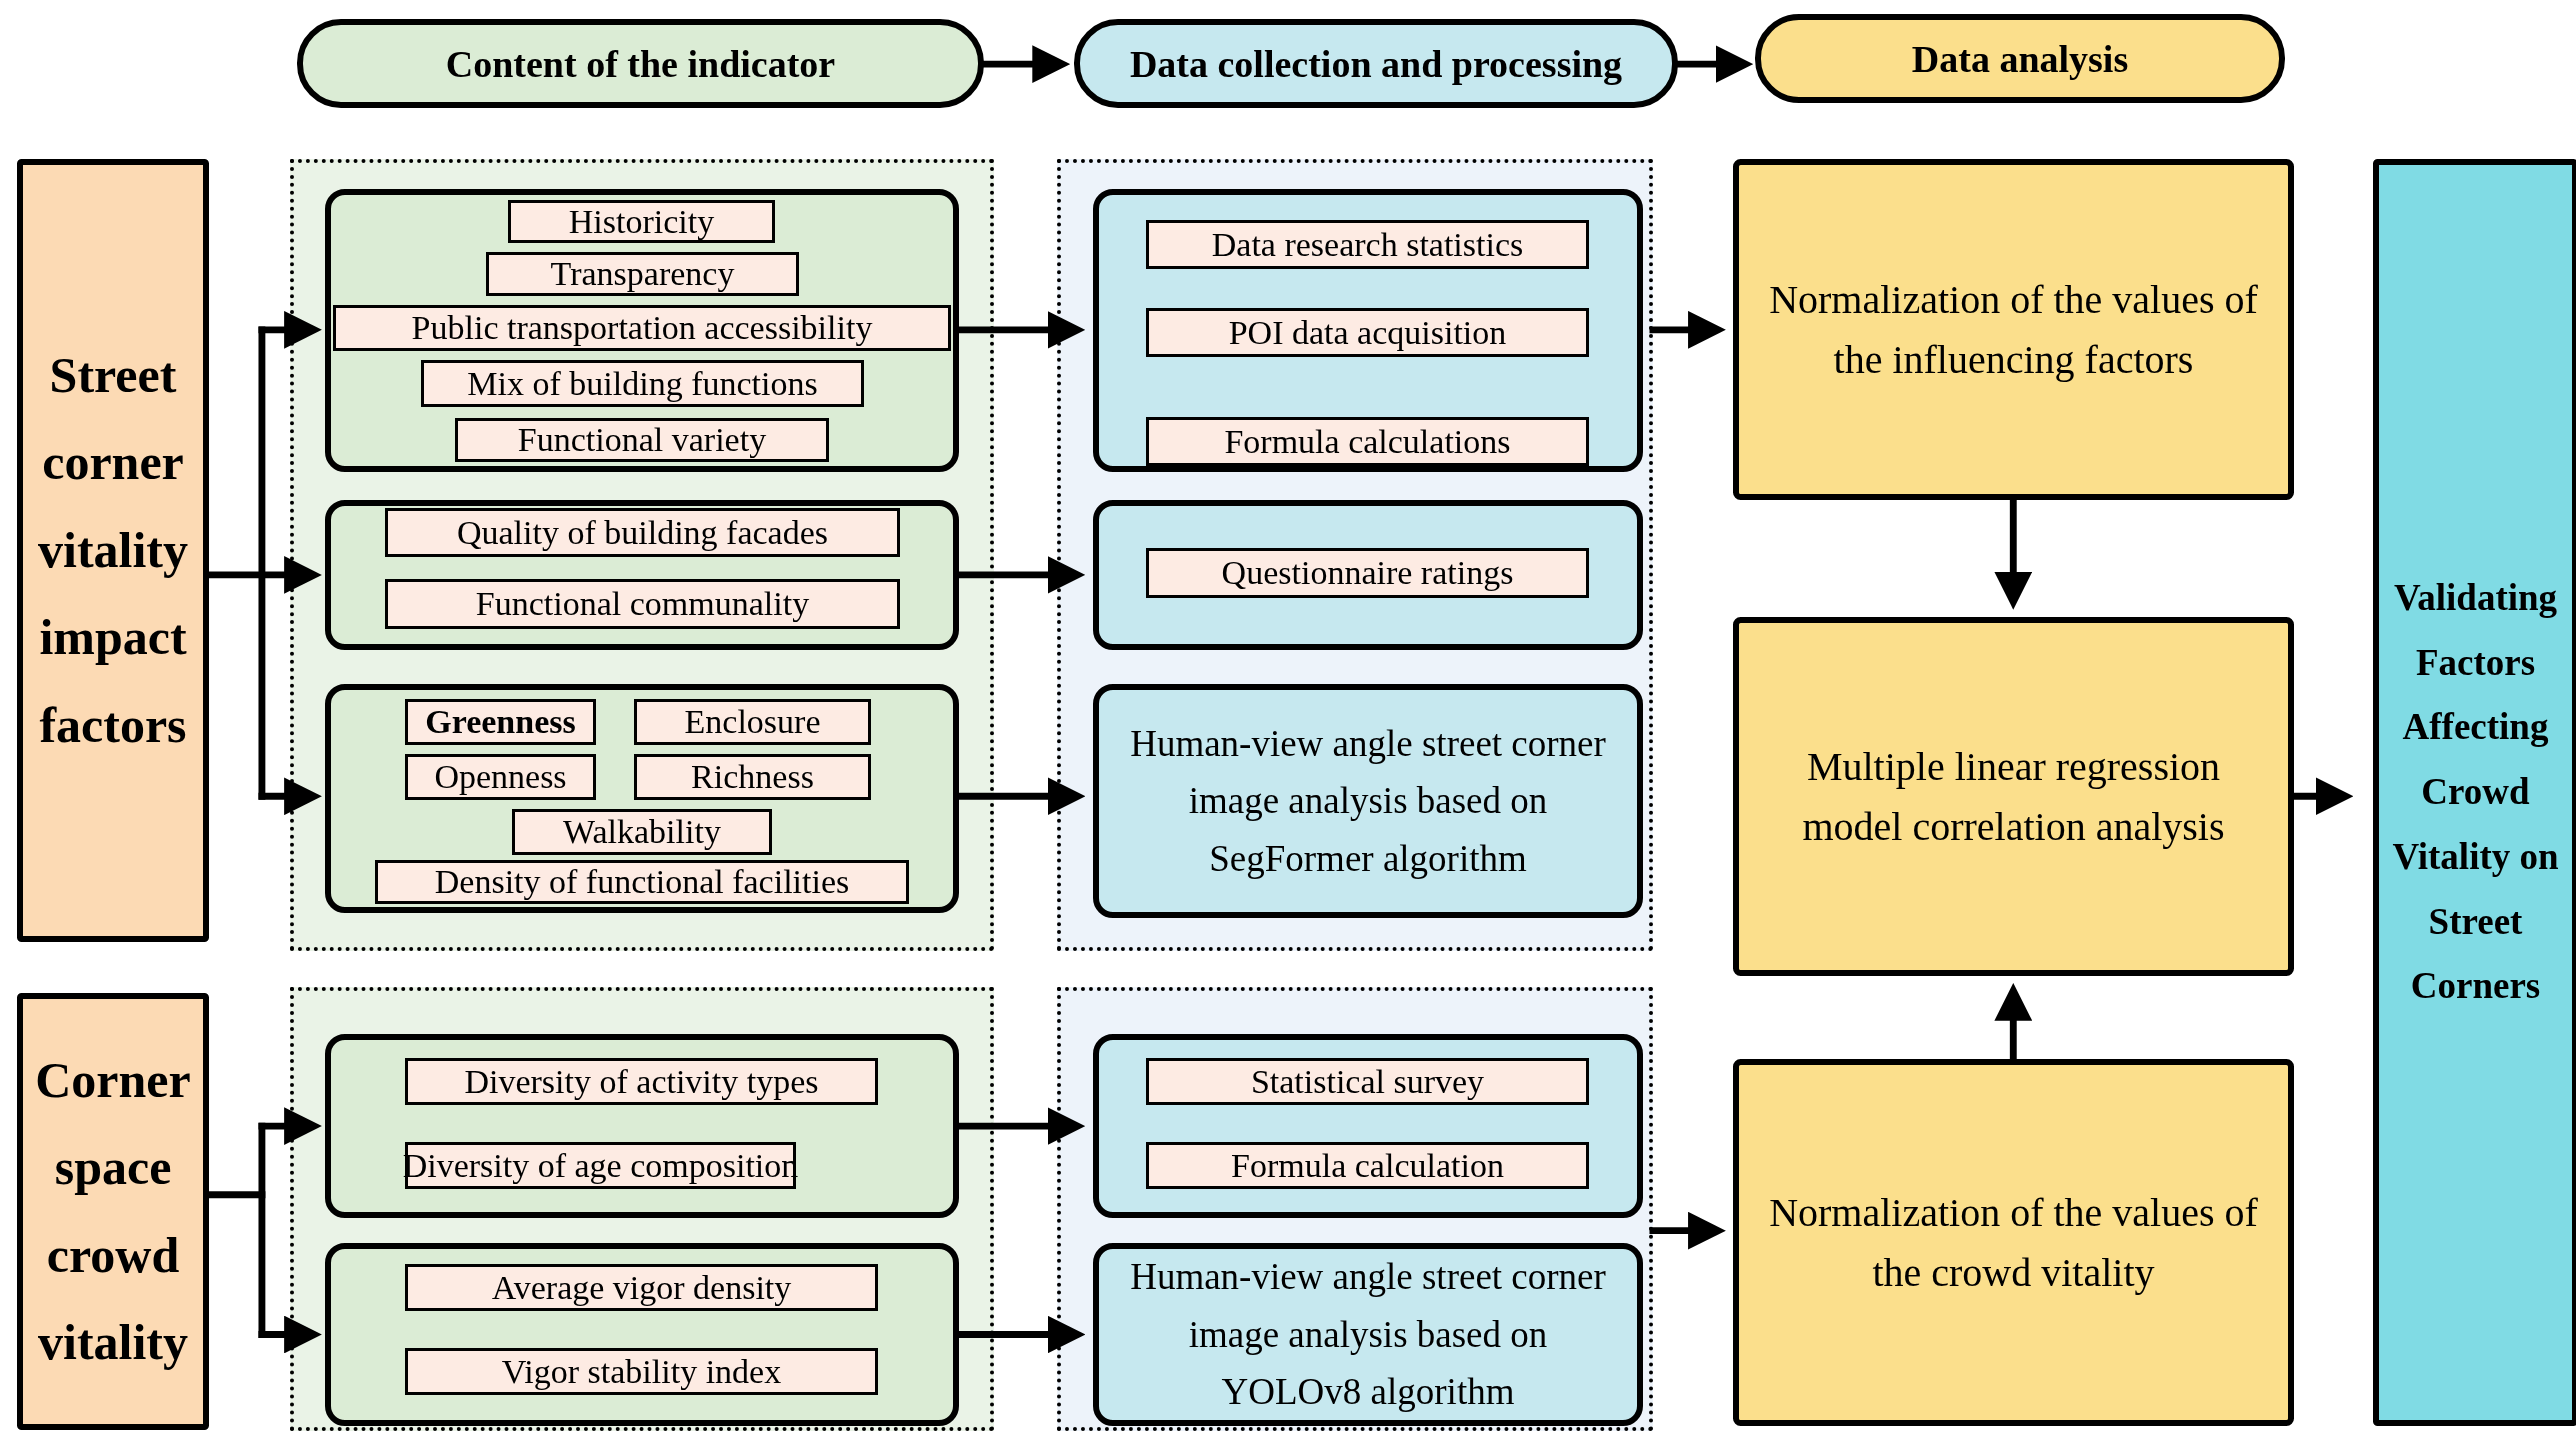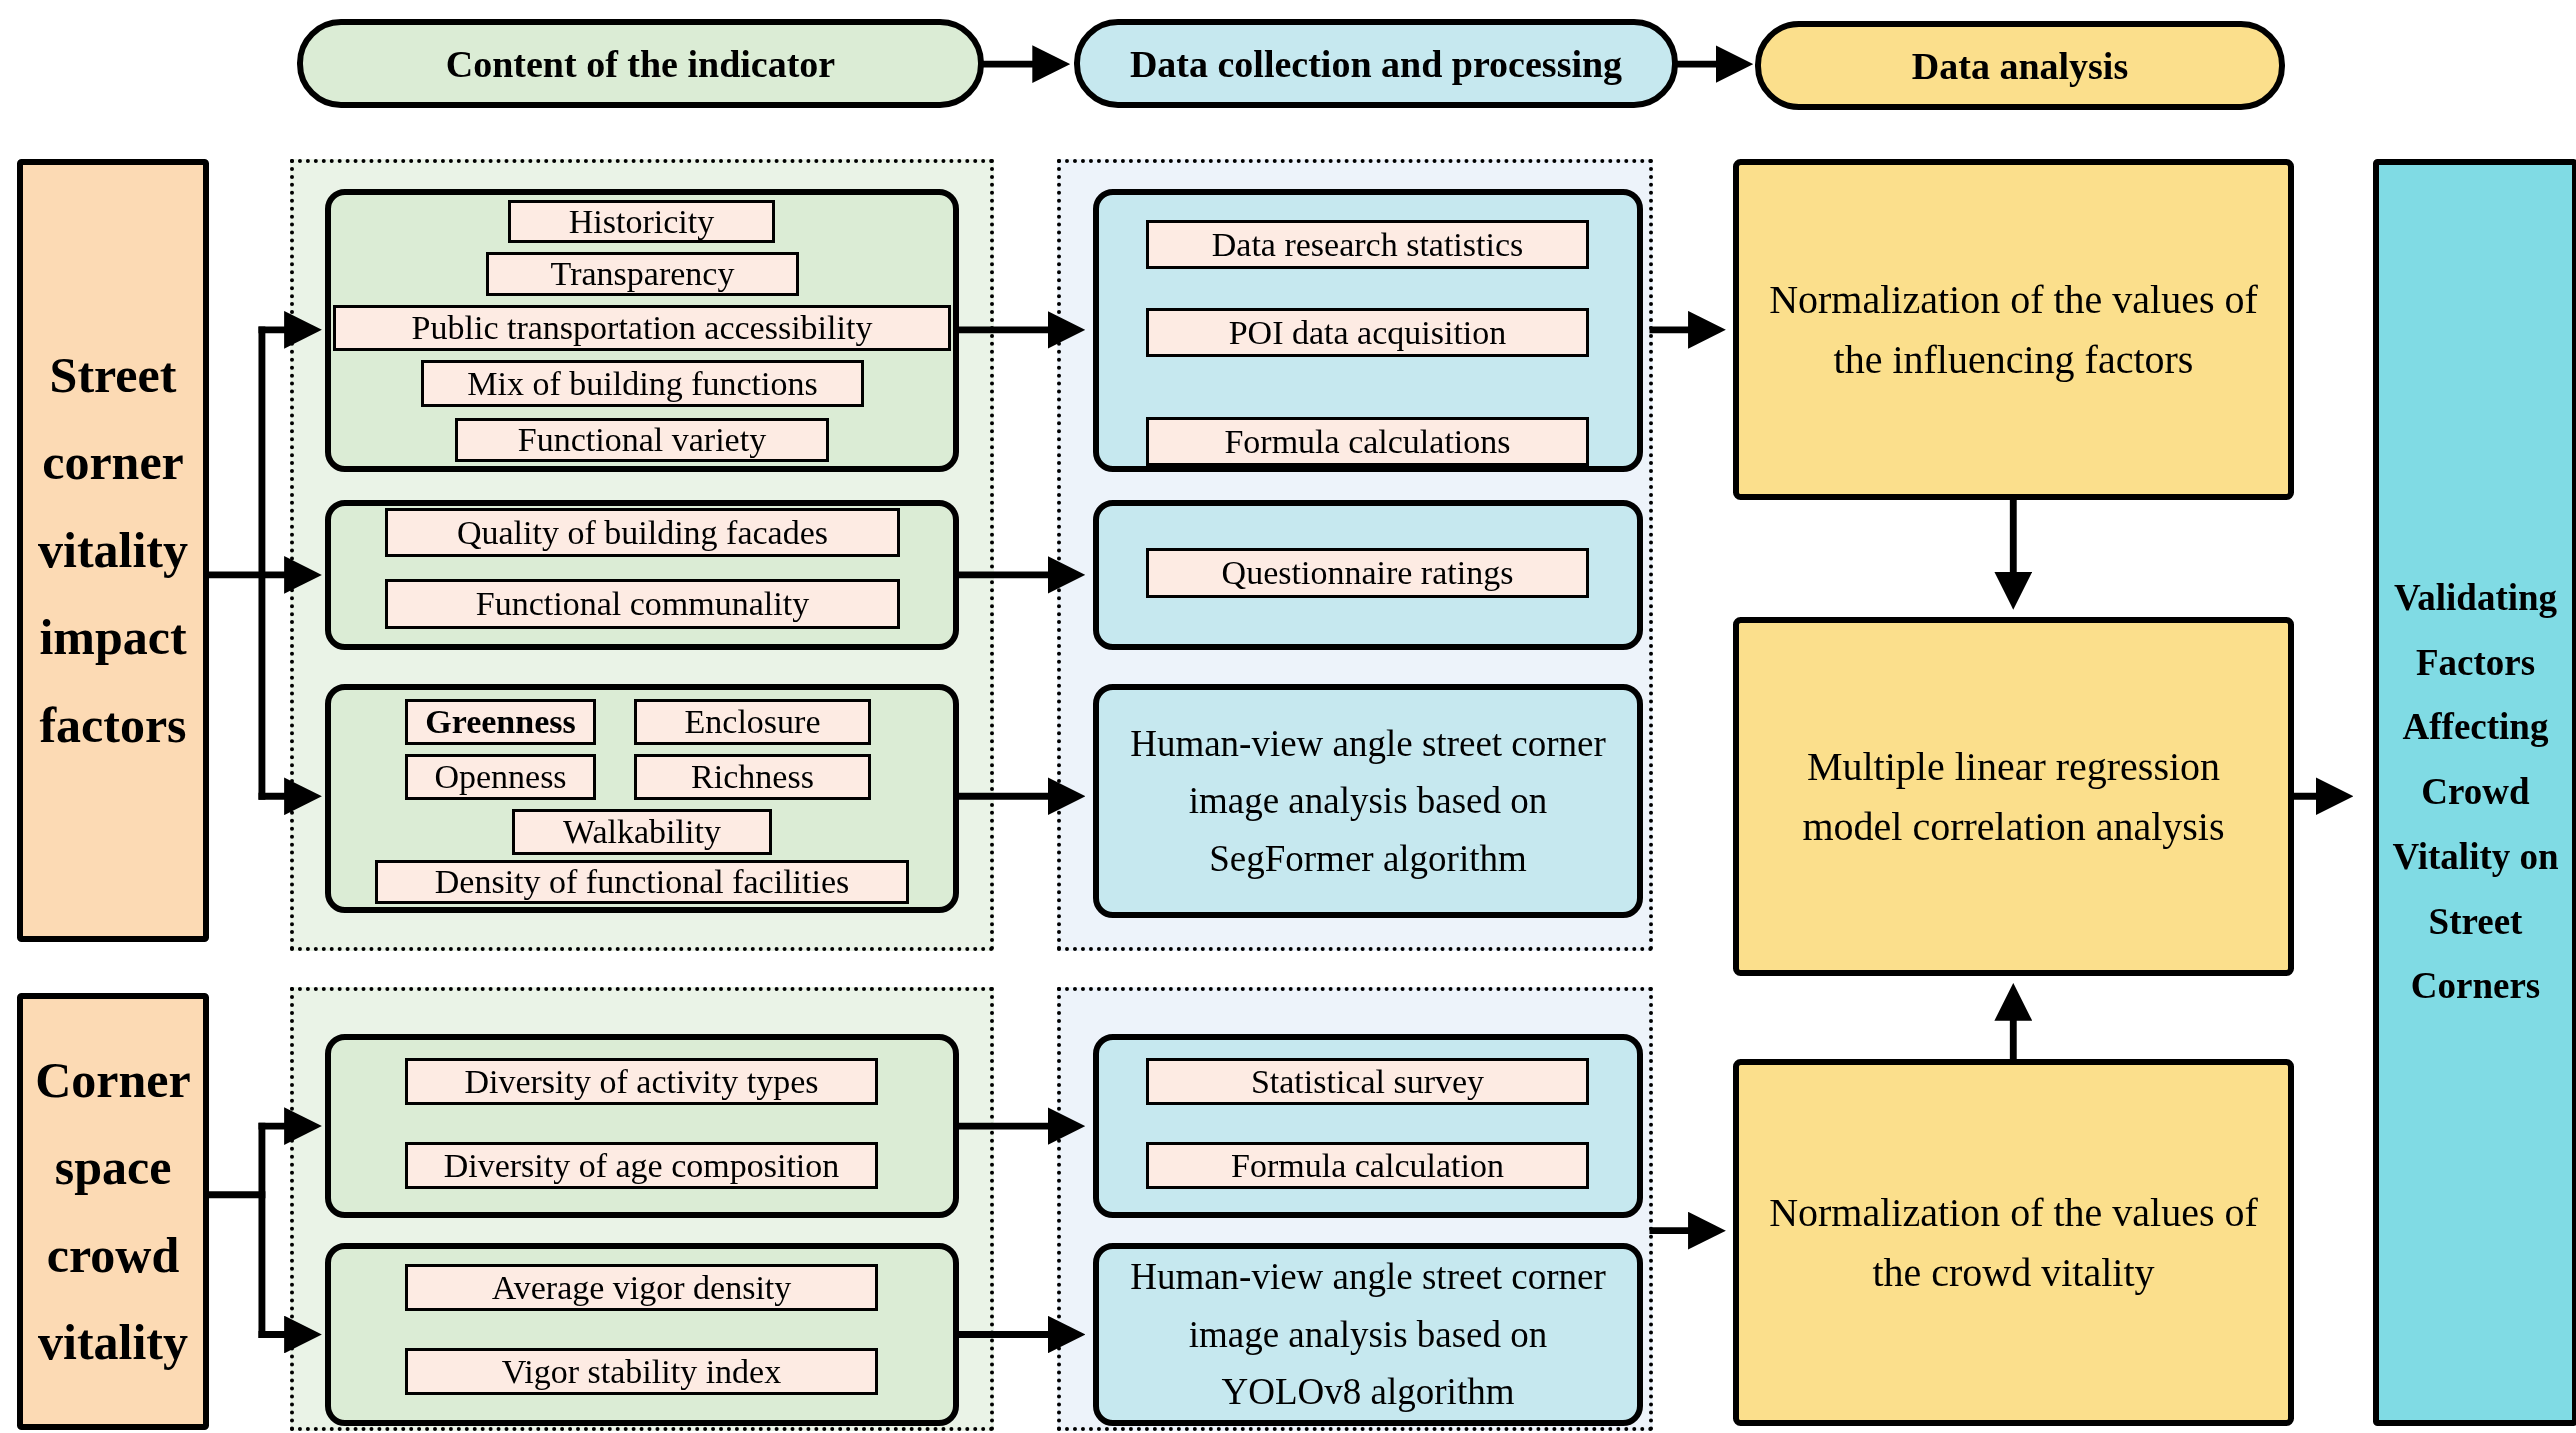--- a/index.html
+++ b/index.html
@@ -44,21 +44,21 @@
 <body>
 
 <div class="canvas">
 
   <div class="abs center pill green" style="left:297px;top:19px;width:687px;height:89px;">
     <span>Content of the indicator</span>
   </div>
   <div class="abs center pill blue" style="left:1074px;top:19px;width:604px;height:89px;">
     <span>Data collection and processing</span>
   </div>
-  <div class="abs center pill yellow" style="left:1755px;top:21px;width:530px;height:89px;">
+  <div class="abs center pill yellow" style="left:1755px;top:14px;width:530px;height:89px;">
     <span>Data analysis</span>
   </div>
 
   <div class="abs center source" style="left:17px;top:159px;width:192px;height:783px;padding:0 6.1px;">
     <span>Street corner vitality impact factors</span>
   </div>
   <div class="abs center source" style="left:17px;top:993px;width:192px;height:437px;padding:0 6.1px;">
     <span>Corner space crowd vitality</span>
   </div>
 
@@ -83,21 +83,21 @@
   <div class="abs center pitem" style="left:385px;top:579px;width:515px;height:50px;">Functional communality</div>
 
   <div class="abs center pitem" style="left:405px;top:699px;width:191px;height:46px;font-weight:bold;">Greenness</div>
   <div class="abs center pitem" style="left:634px;top:699px;width:237px;height:46px;">Enclosure</div>
   <div class="abs center pitem" style="left:405px;top:754px;width:191px;height:46px;">Openness</div>
   <div class="abs center pitem" style="left:634px;top:754px;width:237px;height:46px;">Richness</div>
   <div class="abs center pitem" style="left:512px;top:809px;width:260px;height:46px;">Walkability</div>
   <div class="abs center pitem" style="left:375px;top:860px;width:534px;height:44px;">Density of functional facilities</div>
 
   <div class="abs center pitem" style="left:405px;top:1058px;width:473px;height:47px;">Diversity of activity types</div>
-  <div class="abs center pitem" style="left:405px;top:1142px;width:473px;height:47px;">Diversity of age composition</div>
+  <div class="abs center pitem" style="left:405px;top:1142px;width:391px;height:47px;">Diversity of age composition</div>
 
   <div class="abs center pitem" style="left:405px;top:1264px;width:473px;height:47px;">Average vigor density</div>
   <div class="abs center pitem" style="left:405px;top:1348px;width:473px;height:47px;">Vigor stability index</div>
 
   <div class="abs group blue" style="left:1093px;top:189px;width:550px;height:283px;"></div>
   <div class="abs group blue" style="left:1093px;top:500px;width:550px;height:150px;"></div>
   <div class="abs center group blue bluetext" style="left:1093px;top:684px;width:550px;height:234px;">Human-view angle street corner image analysis based on SegFormer algorithm</div>
   <div class="abs group blue" style="left:1093px;top:1034px;width:550px;height:184px;"></div>
   <div class="abs center group blue bluetext" style="left:1093px;top:1243px;width:550px;height:183px;">Human-view angle street corner image analysis based on YOLOv8 algorithm</div>
 

